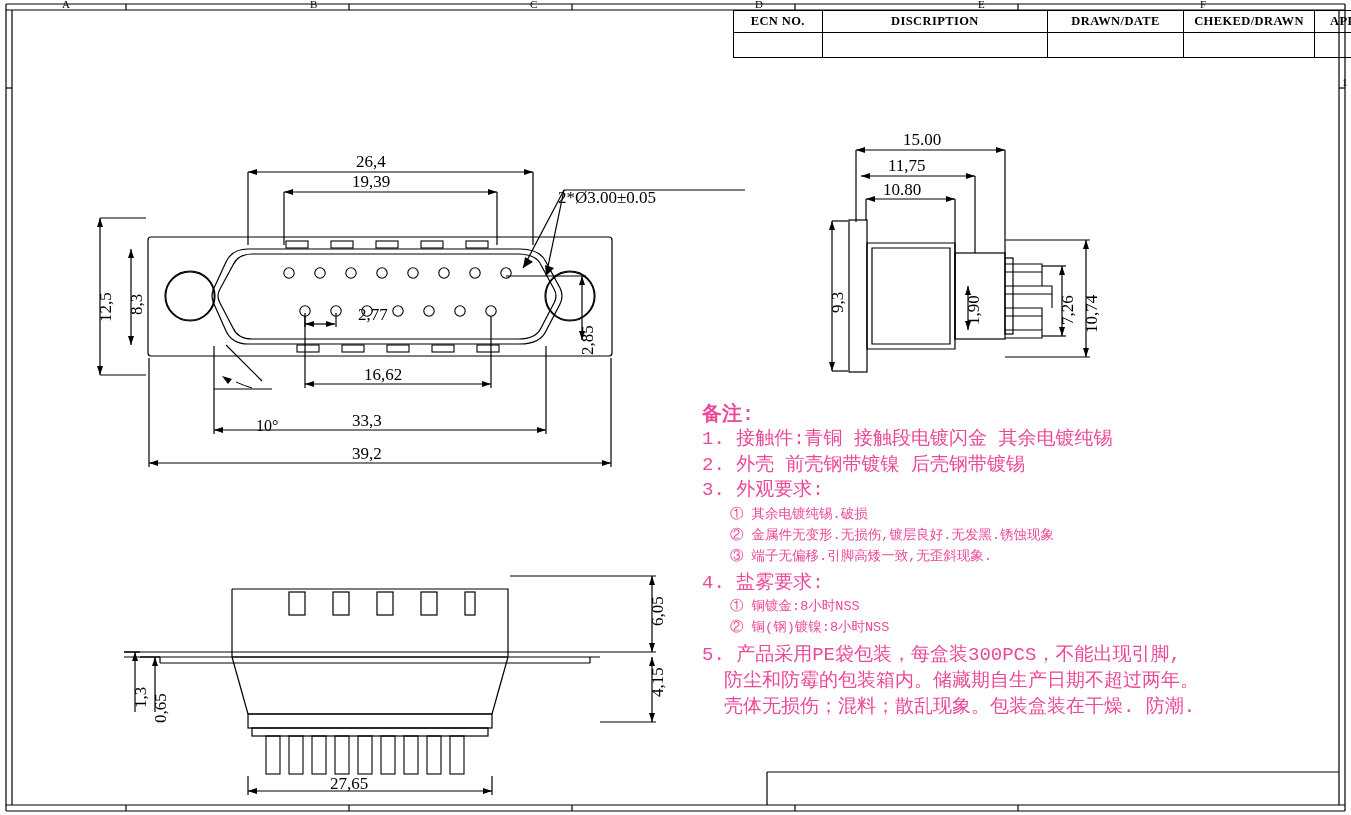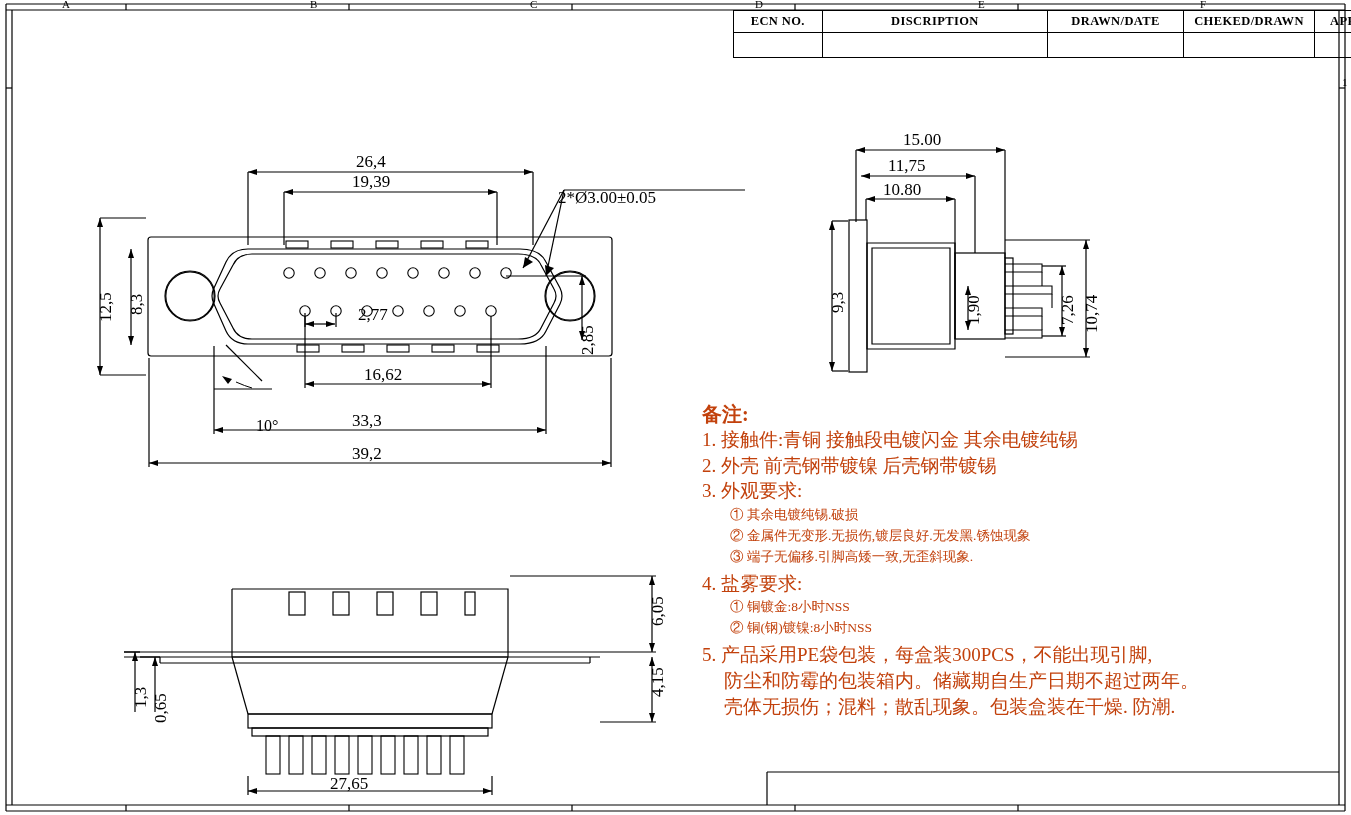--- a/index.html
+++ b/index.html
@@ -49,22 +49,22 @@
   .c-drw { width: 114px; }
   .c-chk { width: 110px; }
   .c-app { width: 120px; }
 
   
   .notes {
     position: absolute;
     left: 702px;
     top: 402px;
     width: 640px;
-    font-family: Liberation Serif, serif;
-    color: #c2410c;
+    font-family: Liberation Mono, monospace;
+    color: #ec4899;
   }
   .notes .n-title {
     font-size: 20px;
     font-weight: bold;
     line-height: 25px;
   }
   .notes .n-line {
     font-size: 19px;
     line-height: 25.5px;
     white-space: nowrap;

